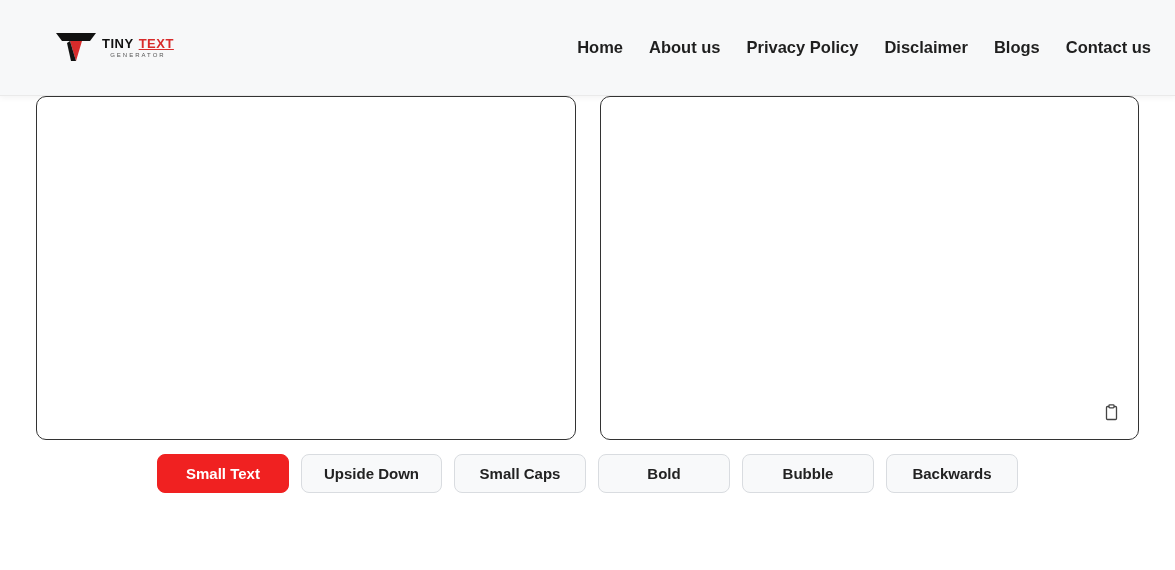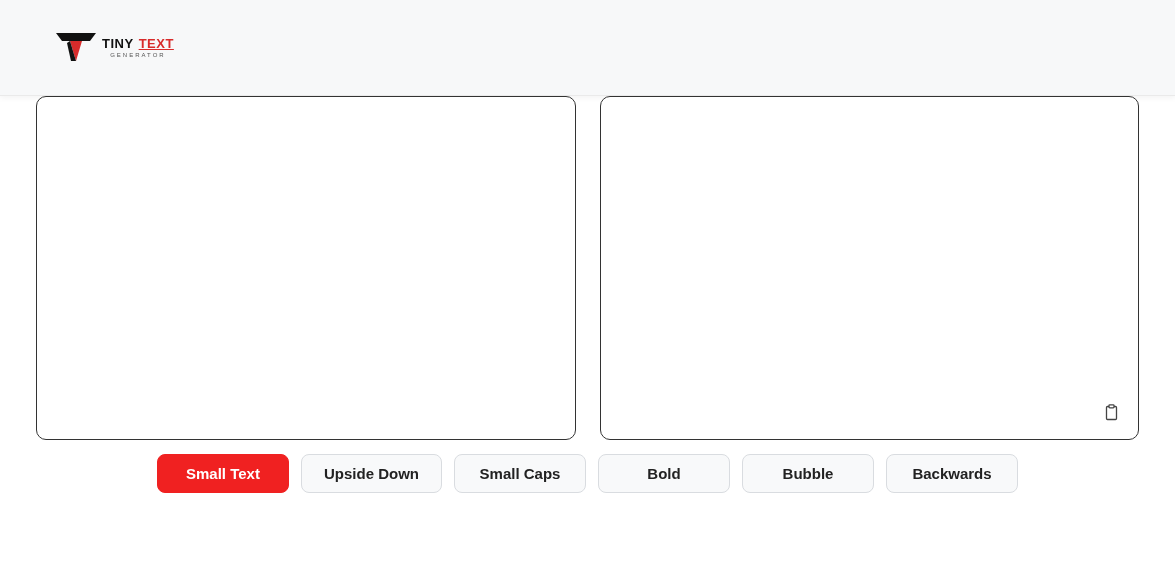--- a/index.html
+++ b/index.html
@@ -153,20 +153,28 @@
       </svg>
     </div>
     <div class="logo-text-wrap">
       <div class="logo-line1">
         <span>TINY</span>
         <span class="red">TEXT</span>
       </div>
       <div class="logo-sub">GENERATOR</div>
     </div>
   </div>
+  <nav class="nav">
+    <a>Home</a>
+    <a>About us</a>
+    <a>Privacy Policy</a>
+    <a>Disclaimer</a>
+    <a>Blogs</a>
+    <a>Contact us</a>
+  </nav>
 </div>
 
 <div class="main">
 
   <div class="panes">
     <div class="pane">
       <textarea placeholder="" style=""></textarea>
     </div>
     <div class="pane">
       <div class="output-text"></div>

